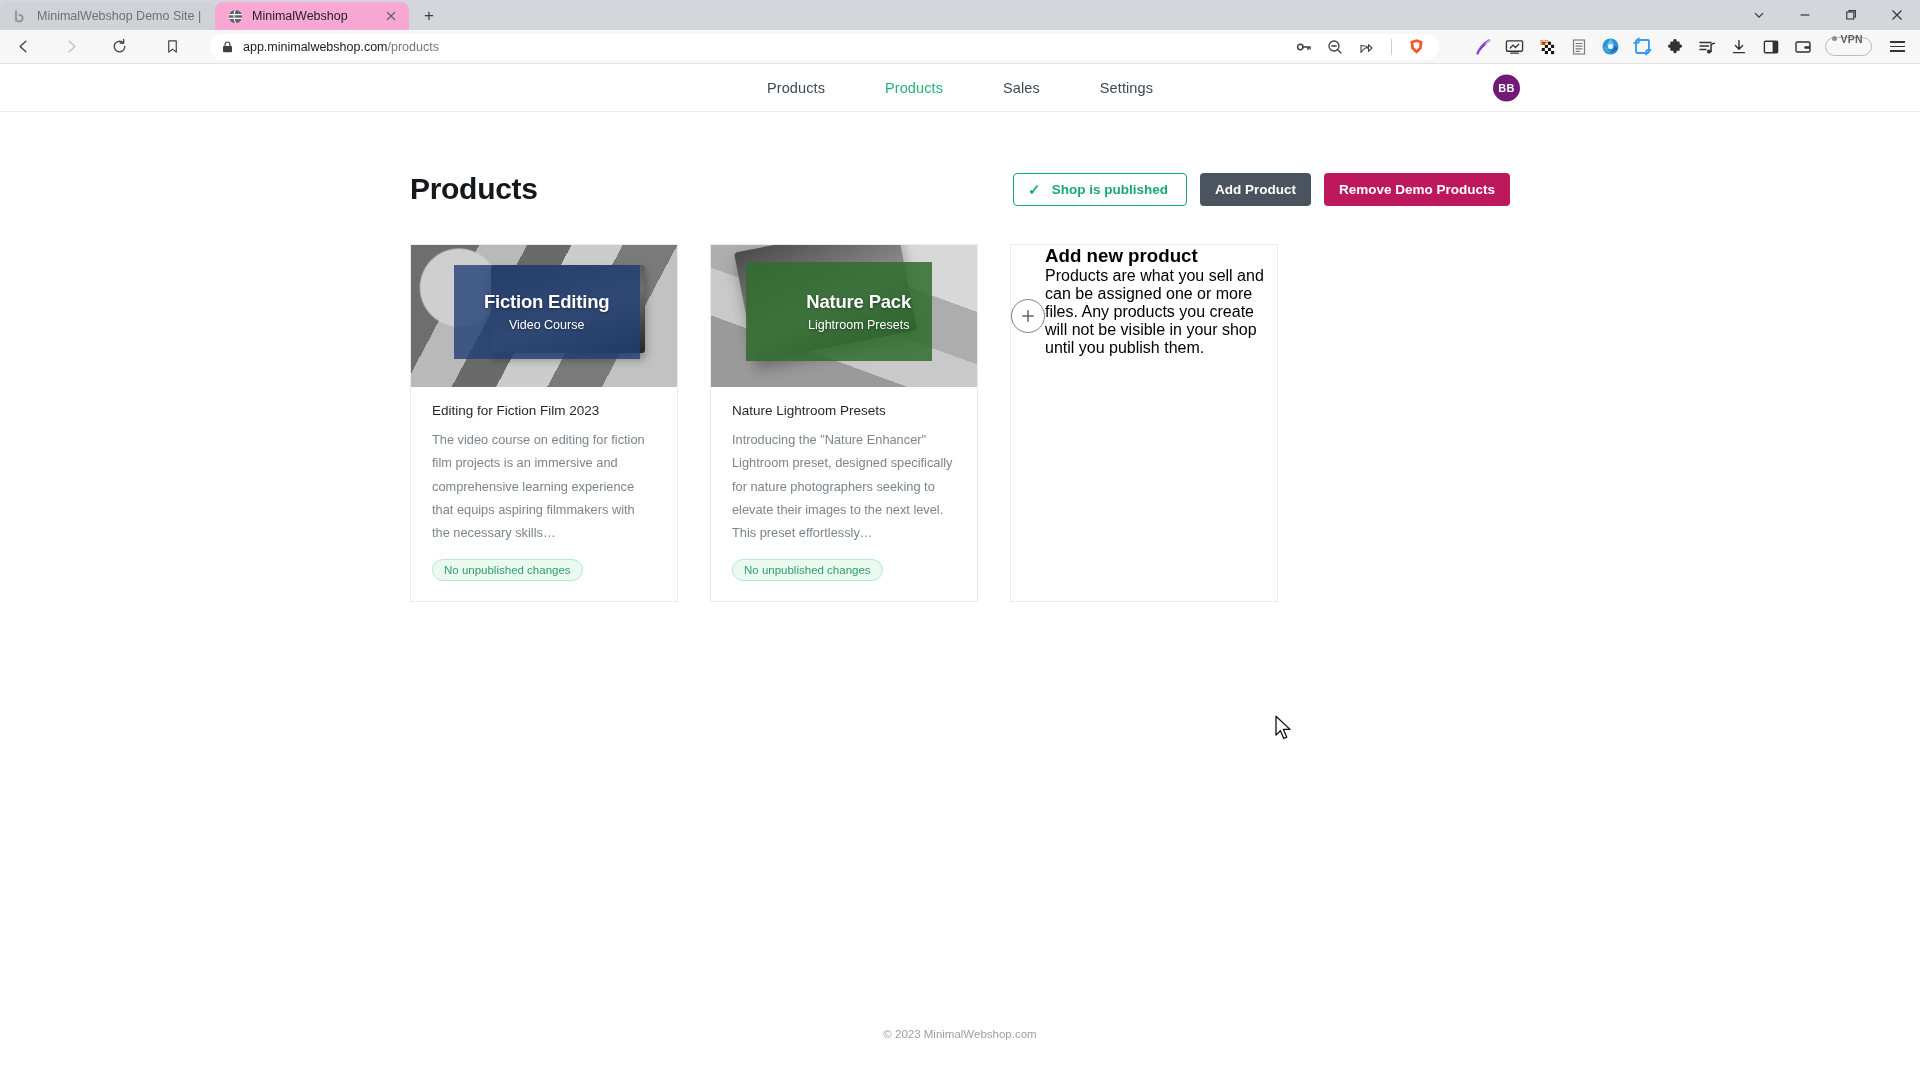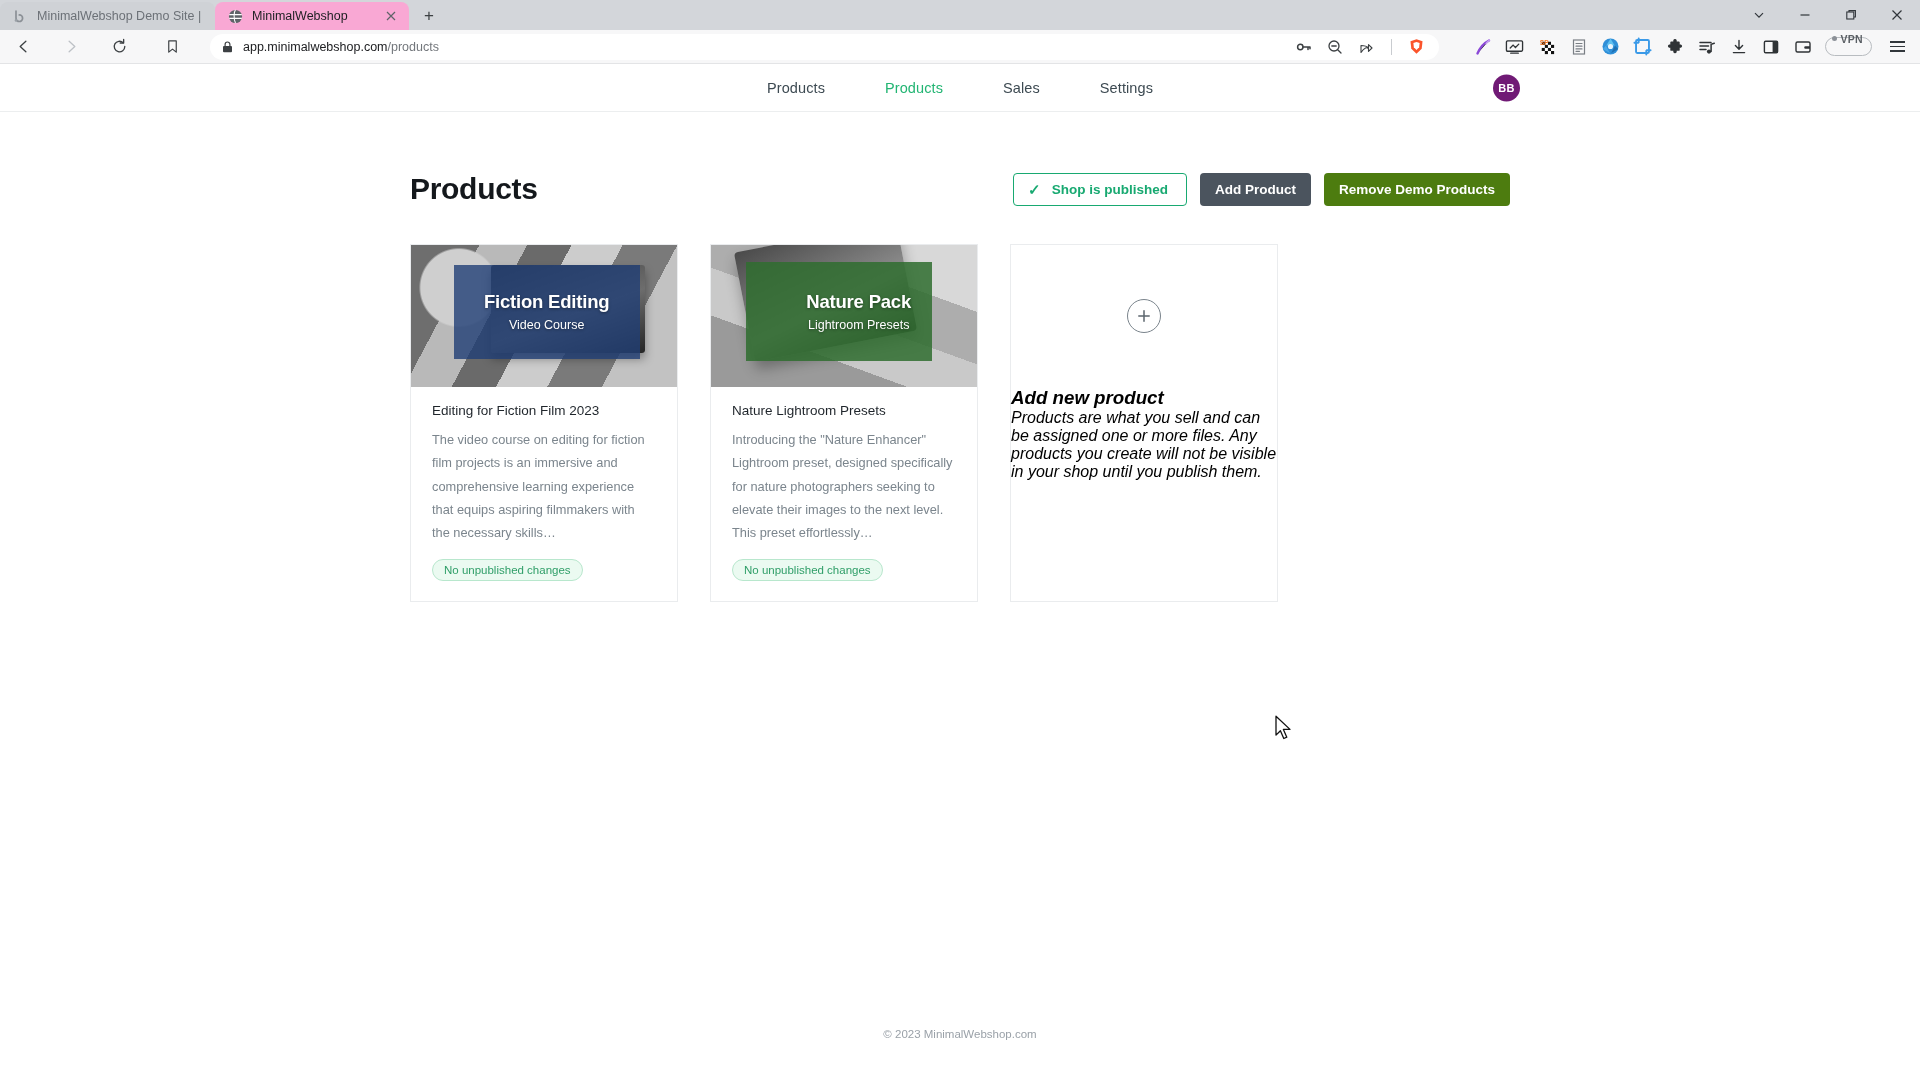--- a/index.html
+++ b/index.html
@@ -95,21 +95,21 @@
   .btn {
     height: 33px; border-radius: 4px; display:flex; align-items:center; justify-content:center;
     font-size: 13.5px; font-weight: 700; padding: 0 15px; white-space: nowrap;
     border: none; cursor: pointer; font-family: "Liberation Sans", sans-serif;
   }
   .btn-published {
     background:#ffffff; color:#18a971; border:1px solid #18a971; gap: 11px; padding: 0 18px 0 14px;
   }
   .btn-published .chk { font-size: 15px; line-height:1; }
   .btn-dark { background:#4b545e; color:#ffffff; }
-  .btn-red { background:#4d7c0f; color:#ffffff; }
+  .btn-red { background:#be185d; color:#ffffff; }
 
   .grid { display:flex; gap: 32px; }
   .card {
     width: 268px; background:#ffffff; border:1px solid #eaecee;
     display:flex; flex-direction:column; min-height: 345px;
   }
   .card .thumb { width: 100%; height: 142px; position: relative; overflow:hidden; background:#8b8b8b; }
   .card .body { padding: 16px 21px 20px 21px; display:flex; flex-direction:column; flex:1 1 auto; }
   .card h3 { font-size: 13.5px; font-weight: 400; color:#1f252b; margin-bottom: 10px; letter-spacing:0; }
   .card p { font-size: 12.8px; line-height: 1.82; color:#7b858d; margin: 0; }
@@ -143,21 +143,21 @@
   }
   .overlay {
     position:absolute; display:flex; flex-direction:column; align-items:center; justify-content:center;
     color:#ffffff; text-align:center;
   }
   .ov1 { left: 16%; top: 14%; width: 70%; height: 66%; background: rgba(32,62,118,.80); }
   .ov2 { left: 13%; top: 12%; width: 70%; height: 70%; background: rgba(48,110,48,.86); padding-left: 40px; }
   .overlay .ot { font-size: 18.5px; font-weight: 800; letter-spacing:-.2px; line-height:1.1; text-shadow:0 1px 3px rgba(0,0,0,.4); }
   .overlay .os { font-size: 12.5px; font-weight: 400; margin-top: 6px; text-shadow:0 1px 3px rgba(0,0,0,.4); }
 
-  .addcard { width: 268px; background:#ffffff; border:1px solid #eaecee; display:flex; flex-direction:column; min-height:345px;font-style:italic;}
+  .addcard { width: 268px; background:#ffffff; border:1px solid #eaecee; display:flex; min-height:345px;}
   .addtop { height: 142px; display:flex; align-items:center; justify-content:center; }
   .plus-circle {
     width: 34px; height: 34px; border-radius:50%; border:1.6px solid #7a848c;
     display:flex; align-items:center; justify-content:center; color:#5c666e; font-size: 21px; line-height:0;
   }
 
   .footer {
     position: absolute; left:0; right:0; bottom: 40px; text-align:center;
     font-size: 11.5px; color:#9aa1a8;
   }

